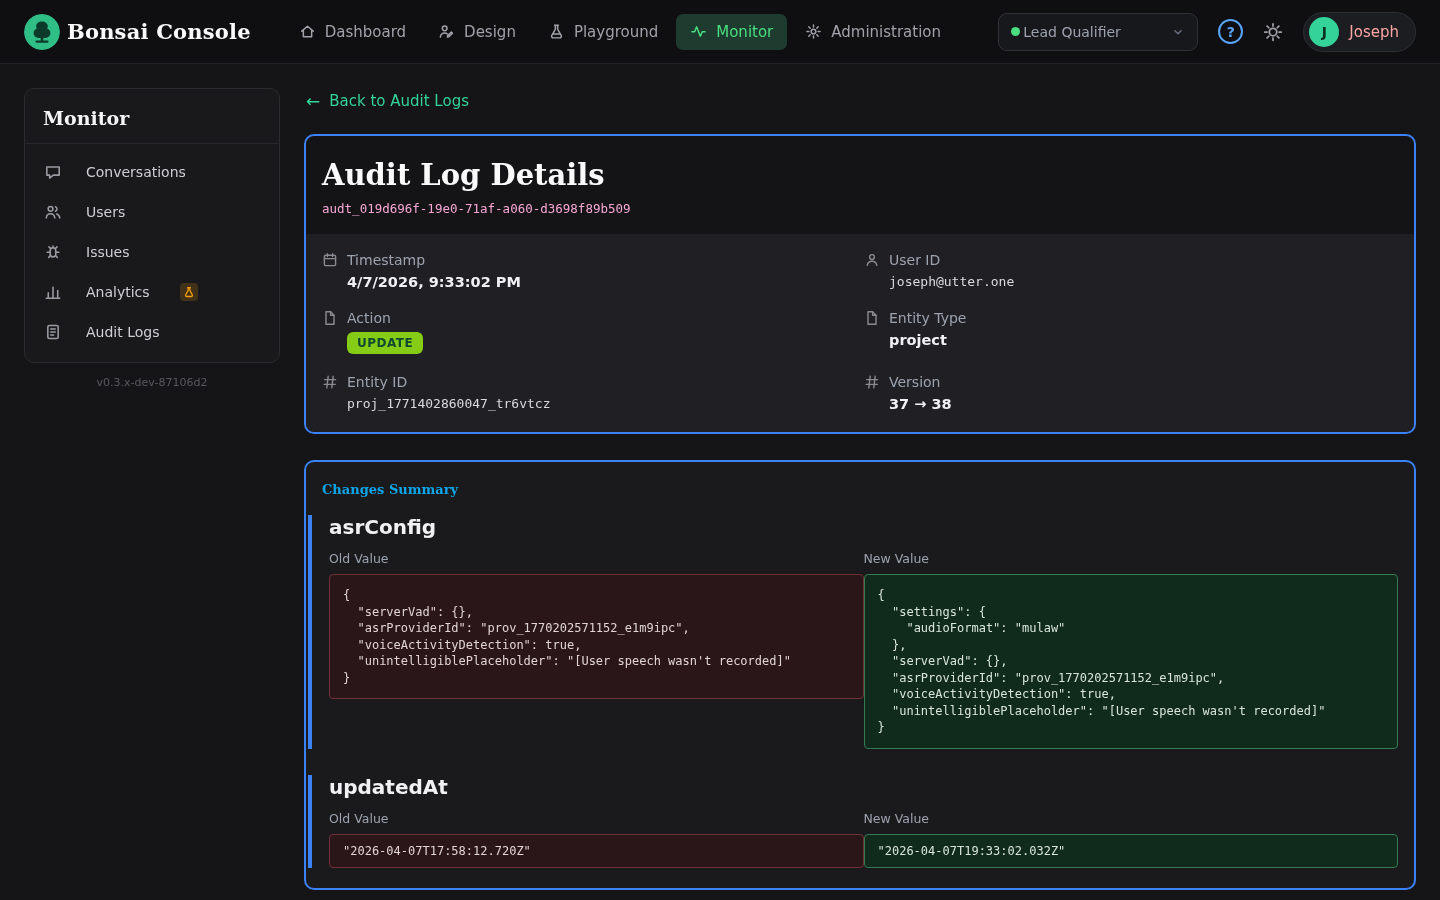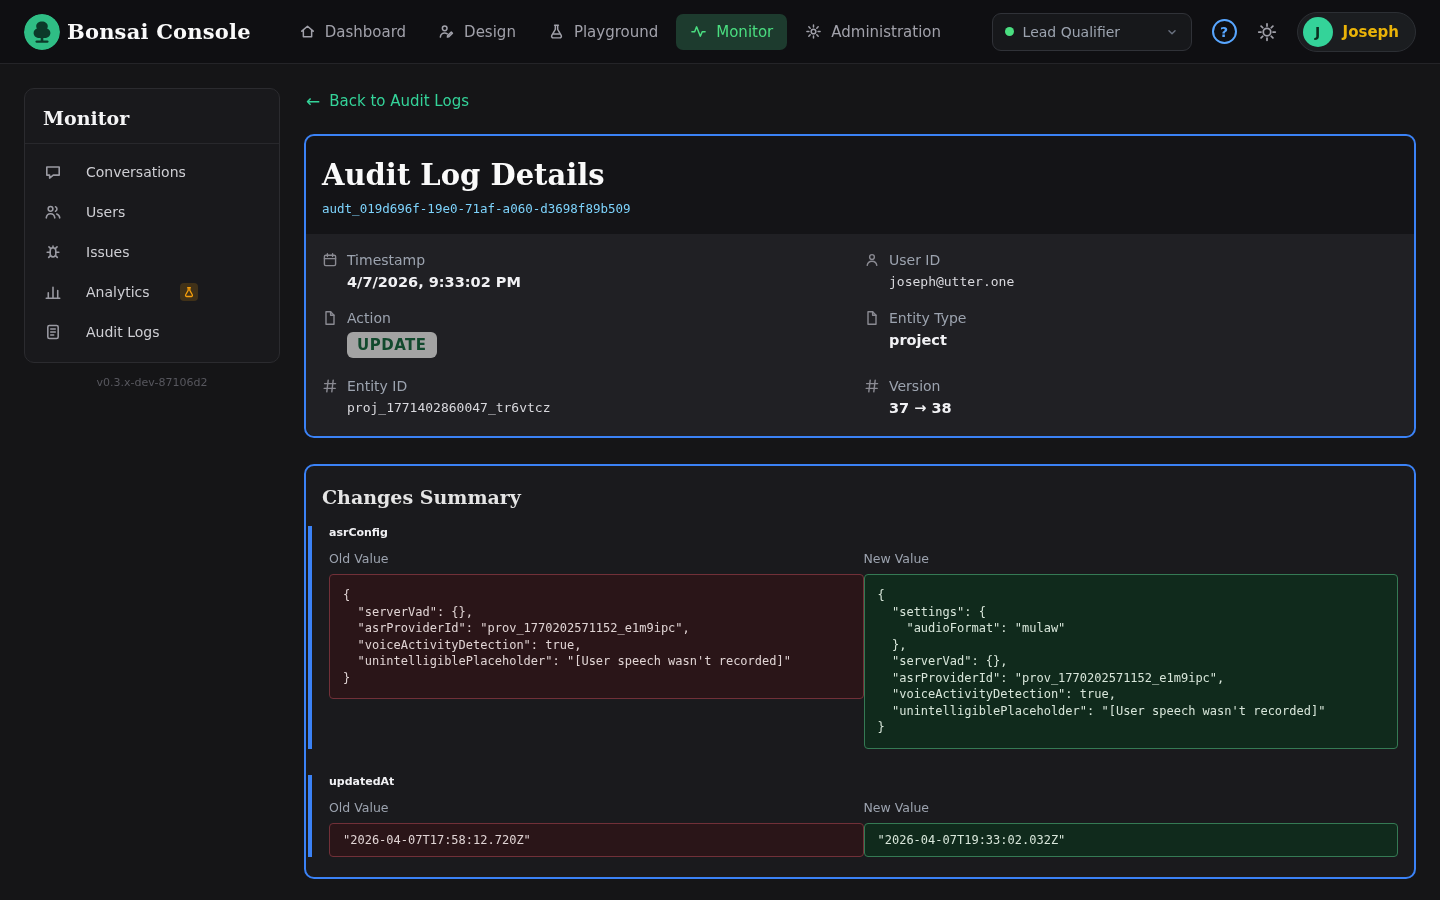--- a/index.html
+++ b/index.html
@@ -16,33 +16,33 @@
     border-bottom:1px solid #242428;display:flex;align-items:center;padding:0 24px;z-index:5}
   .brand{display:flex;align-items:center;gap:7px}
   .logo{width:36px;height:36px;border-radius:50%;overflow:hidden;flex:0 0 auto}
   .brand-name{font-family:"DejaVu Serif","Liberation Serif",serif;font-size:21px;font-weight:700;color:#fafafa;letter-spacing:.2px}
   .topnav{display:flex;gap:4px;margin-left:34px}
   .nav-item{display:flex;align-items:center;gap:9px;padding:9px 14px;border-radius:7px;
     color:#a1a1aa;font-size:15px;cursor:pointer;text-decoration:none;white-space:nowrap}
   .nav-item svg{width:17px;height:17px}
   .nav-item.active{background:#1d3b2e;color:#4ade80}
   .top-right{margin-left:auto;display:flex;align-items:center;gap:20px}
-  .project-select{width:200px;height:38px;display:flex;align-items:center;gap:9px;padding:0 12px;
+  .project-select{width:200px;height:38px;display:flex;align-items:center;gap:3px;padding:0 12px;
     background:#17181b;border:1px solid #303238;border-radius:9px;cursor:pointer}
   .pdot{width:9px;height:9px;border-radius:50%;background:#4ade80;flex:0 0 auto}
   .psel-label{font-size:14px;color:#9ca3af;flex:1 1 auto}
   .chev{color:#6b7280}
   .help-btn{width:25px;height:25px;border-radius:50%;border:2px solid #58a6ff;color:#58a6ff;
     display:flex;align-items:center;justify-content:center;font-size:14px;font-weight:700;cursor:pointer}
   .theme-btn{color:#a1a1aa;cursor:pointer}
   .user-pill{display:flex;align-items:center;gap:10px;background:#1b1d20;border:1px solid #2c2f34;
     border-radius:999px;padding:4px 16px 4px 5px;cursor:pointer}
   .avatar{width:30px;height:30px;border-radius:50%;background:#34d399;color:#0b2e1f;
     display:flex;align-items:center;justify-content:center;font-size:14px;font-weight:700}
-  .uname{font-size:15px;font-weight:700;color:#eab308}
+  .uname{font-size:15px;font-weight:400;color:#fca5a5}
 
   
   .sidebar{position:absolute;left:24px;top:88px;width:256px;background:#19191c;
     border:1px solid #2b2b2f;border-radius:10px;overflow:hidden}
   .sb-title{font-family:"DejaVu Serif","Liberation Serif",serif;font-size:19px;font-weight:700;
     color:#f4f4f5;padding:18px 18px 14px}
   .sb-div{border-top:1px solid #28282c}
   .sb-list{padding:8px 0 10px}
   .sb-item{display:flex;align-items:center;gap:24px;height:40px;padding:0 19px;
     color:#cfcfd4;font-size:14px;font-weight:500;cursor:pointer}
@@ -56,37 +56,37 @@
   .main{position:absolute;left:304px;top:88px;width:1112px}
   .back-link{display:inline-flex;align-items:center;gap:9px;color:#34d399;font-size:15px;
     text-decoration:none;margin:4px 0 24px 2px;cursor:pointer}
   .back-arrow{font-size:17px;line-height:1}
 
   .card{background:#1a1a1d;border:2px solid #3b82f6;border-radius:10px}
 
   
   .dc-head{background:#141417;padding:22px 16px 18px;border-radius:10px 10px 0 0}
   .dc-title{font-family:"DejaVu Serif","Liberation Serif",serif;font-size:29px;font-weight:700;color:#fafafa}
-  .dc-id{margin-top:9px;font-size:12.5px;color:#7dd3fc}
+  .dc-id{margin-top:9px;font-size:12.5px;color:#f9a8d4}
   .dc-meta{background:#202024;padding:18px 16px 20px;border-radius:0 0 10px 10px;
     display:grid;grid-template-columns:1fr 1fr;row-gap:20px;column-gap:8px}
   .f-label{display:flex;align-items:center;gap:9px;color:#9ca3af;font-size:14px}
   .f-label svg{width:16px;height:16px;color:#8a8a92;flex:0 0 auto}
   .f-value{margin:6px 0 0 25px;font-size:14.5px;font-weight:700;color:#f1f1f4}
   .f-value.mono{font-weight:400;font-size:13px;color:#d9d9de}
-  .badge{display:inline-block;background:#a3a3a3;color:#11492d;font-size:15px;font-weight:700;
+  .badge{display:inline-block;background:#84cc16;color:#11492d;font-size:12px;font-weight:700;
     letter-spacing:.5px;padding:4px 10px;border-radius:6px}
 
   
   .changes-card{margin-top:26px;padding:20px 16px 20px}
-  .sec-title{font-family:"DejaVu Serif","Liberation Serif",serif;font-size:19px;font-weight:700;
-    color:#e5e5e5;margin-bottom:18px}
+  .sec-title{font-family:"DejaVu Serif","Liberation Serif",serif;font-size:13px;font-weight:700;
+    color:#0ea5e9;margin-bottom:18px}
   .change{border-left:4px solid #3b82f6;margin-left:-14px;padding-left:17px}
   .change + .change{margin-top:26px}
-  .chg-field{font-size:11px;font-weight:700;color:#f1f1f4;margin-bottom:12px}
+  .chg-field{font-size:20px;font-weight:700;color:#f1f1f4;margin-bottom:12px}
   .chg-grid{display:grid;grid-template-columns:1fr 1fr;column-gap:0;align-items:start}
   .col-label{font-size:12.5px;color:#9ca3af;margin-bottom:8px}
   .code{font-family:"DejaVu Sans Mono","Liberation Mono",monospace;font-size:12px;line-height:1.38;
     white-space:pre-wrap;word-break:break-word;border-radius:4px;padding:12px 13px}
   .code.old{background:#2a1518;border:1px solid #713038;color:#e0d4d4}
   .code.new{background:#102a1c;border:1px solid #357a54;color:#d8e6da}
   .code.single{padding:8px 13px}
 
   
   .prev-card{margin-top:26px;padding:16px 16px 20px}

